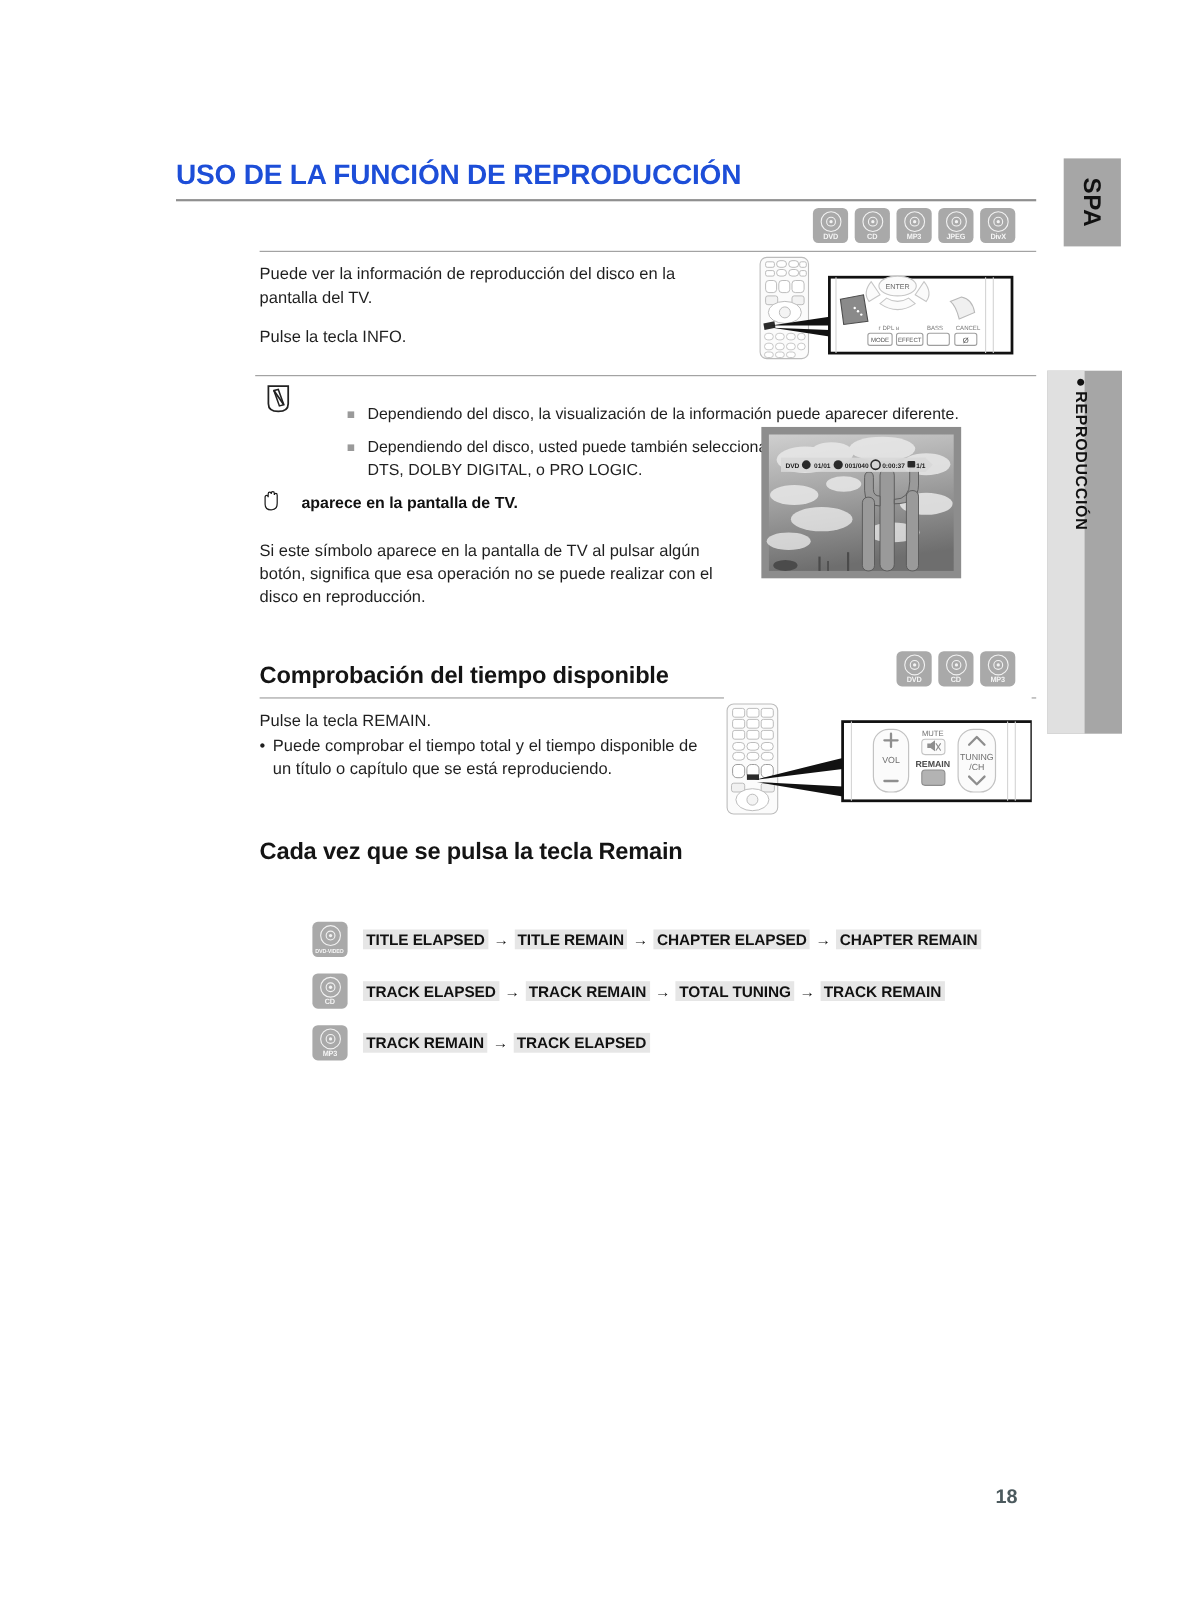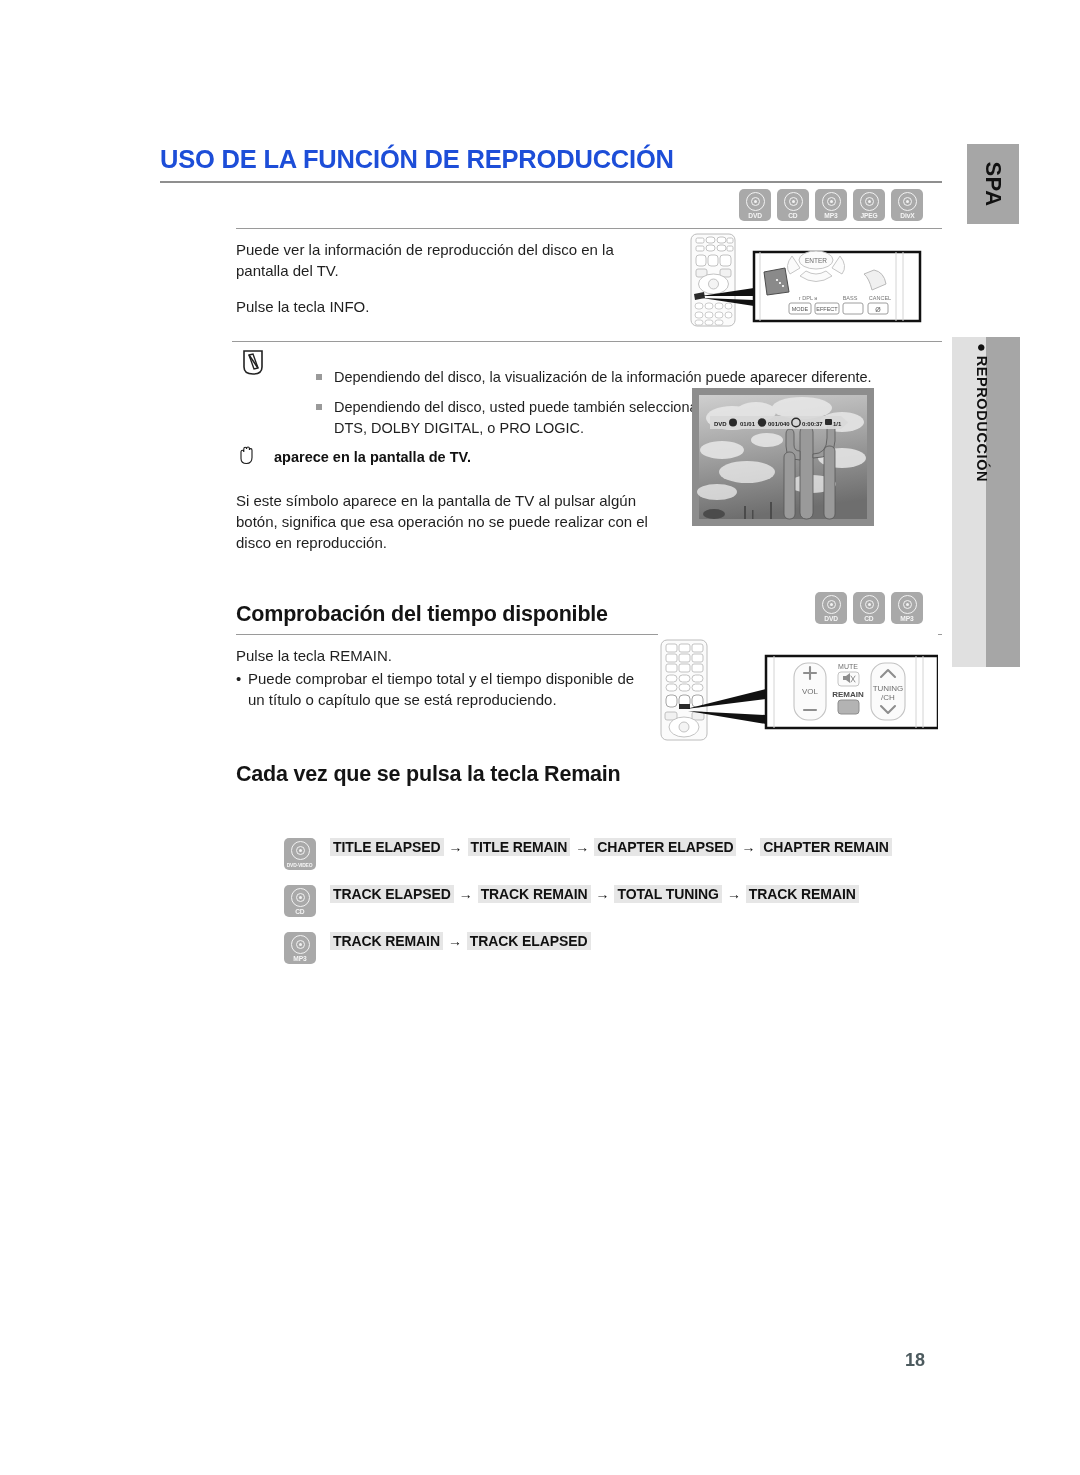--- a/index.html
+++ b/index.html
@@ -231,21 +231,21 @@
     color: #111;
     display: flex;
     align-items: center;
     gap: 19px;
   }
 
   
   .seq-row {
     position: absolute;
     display: flex;
-    align-items: flex-start;
+    align-items: center;
     padding-left: 44px;
   }
   .seq-text {
     font-size: 14px;
     font-weight: bold;
     letter-spacing: -0.1px;
     color: #111;
     display: flex;
     align-items: center;
     flex-wrap: nowrap;

